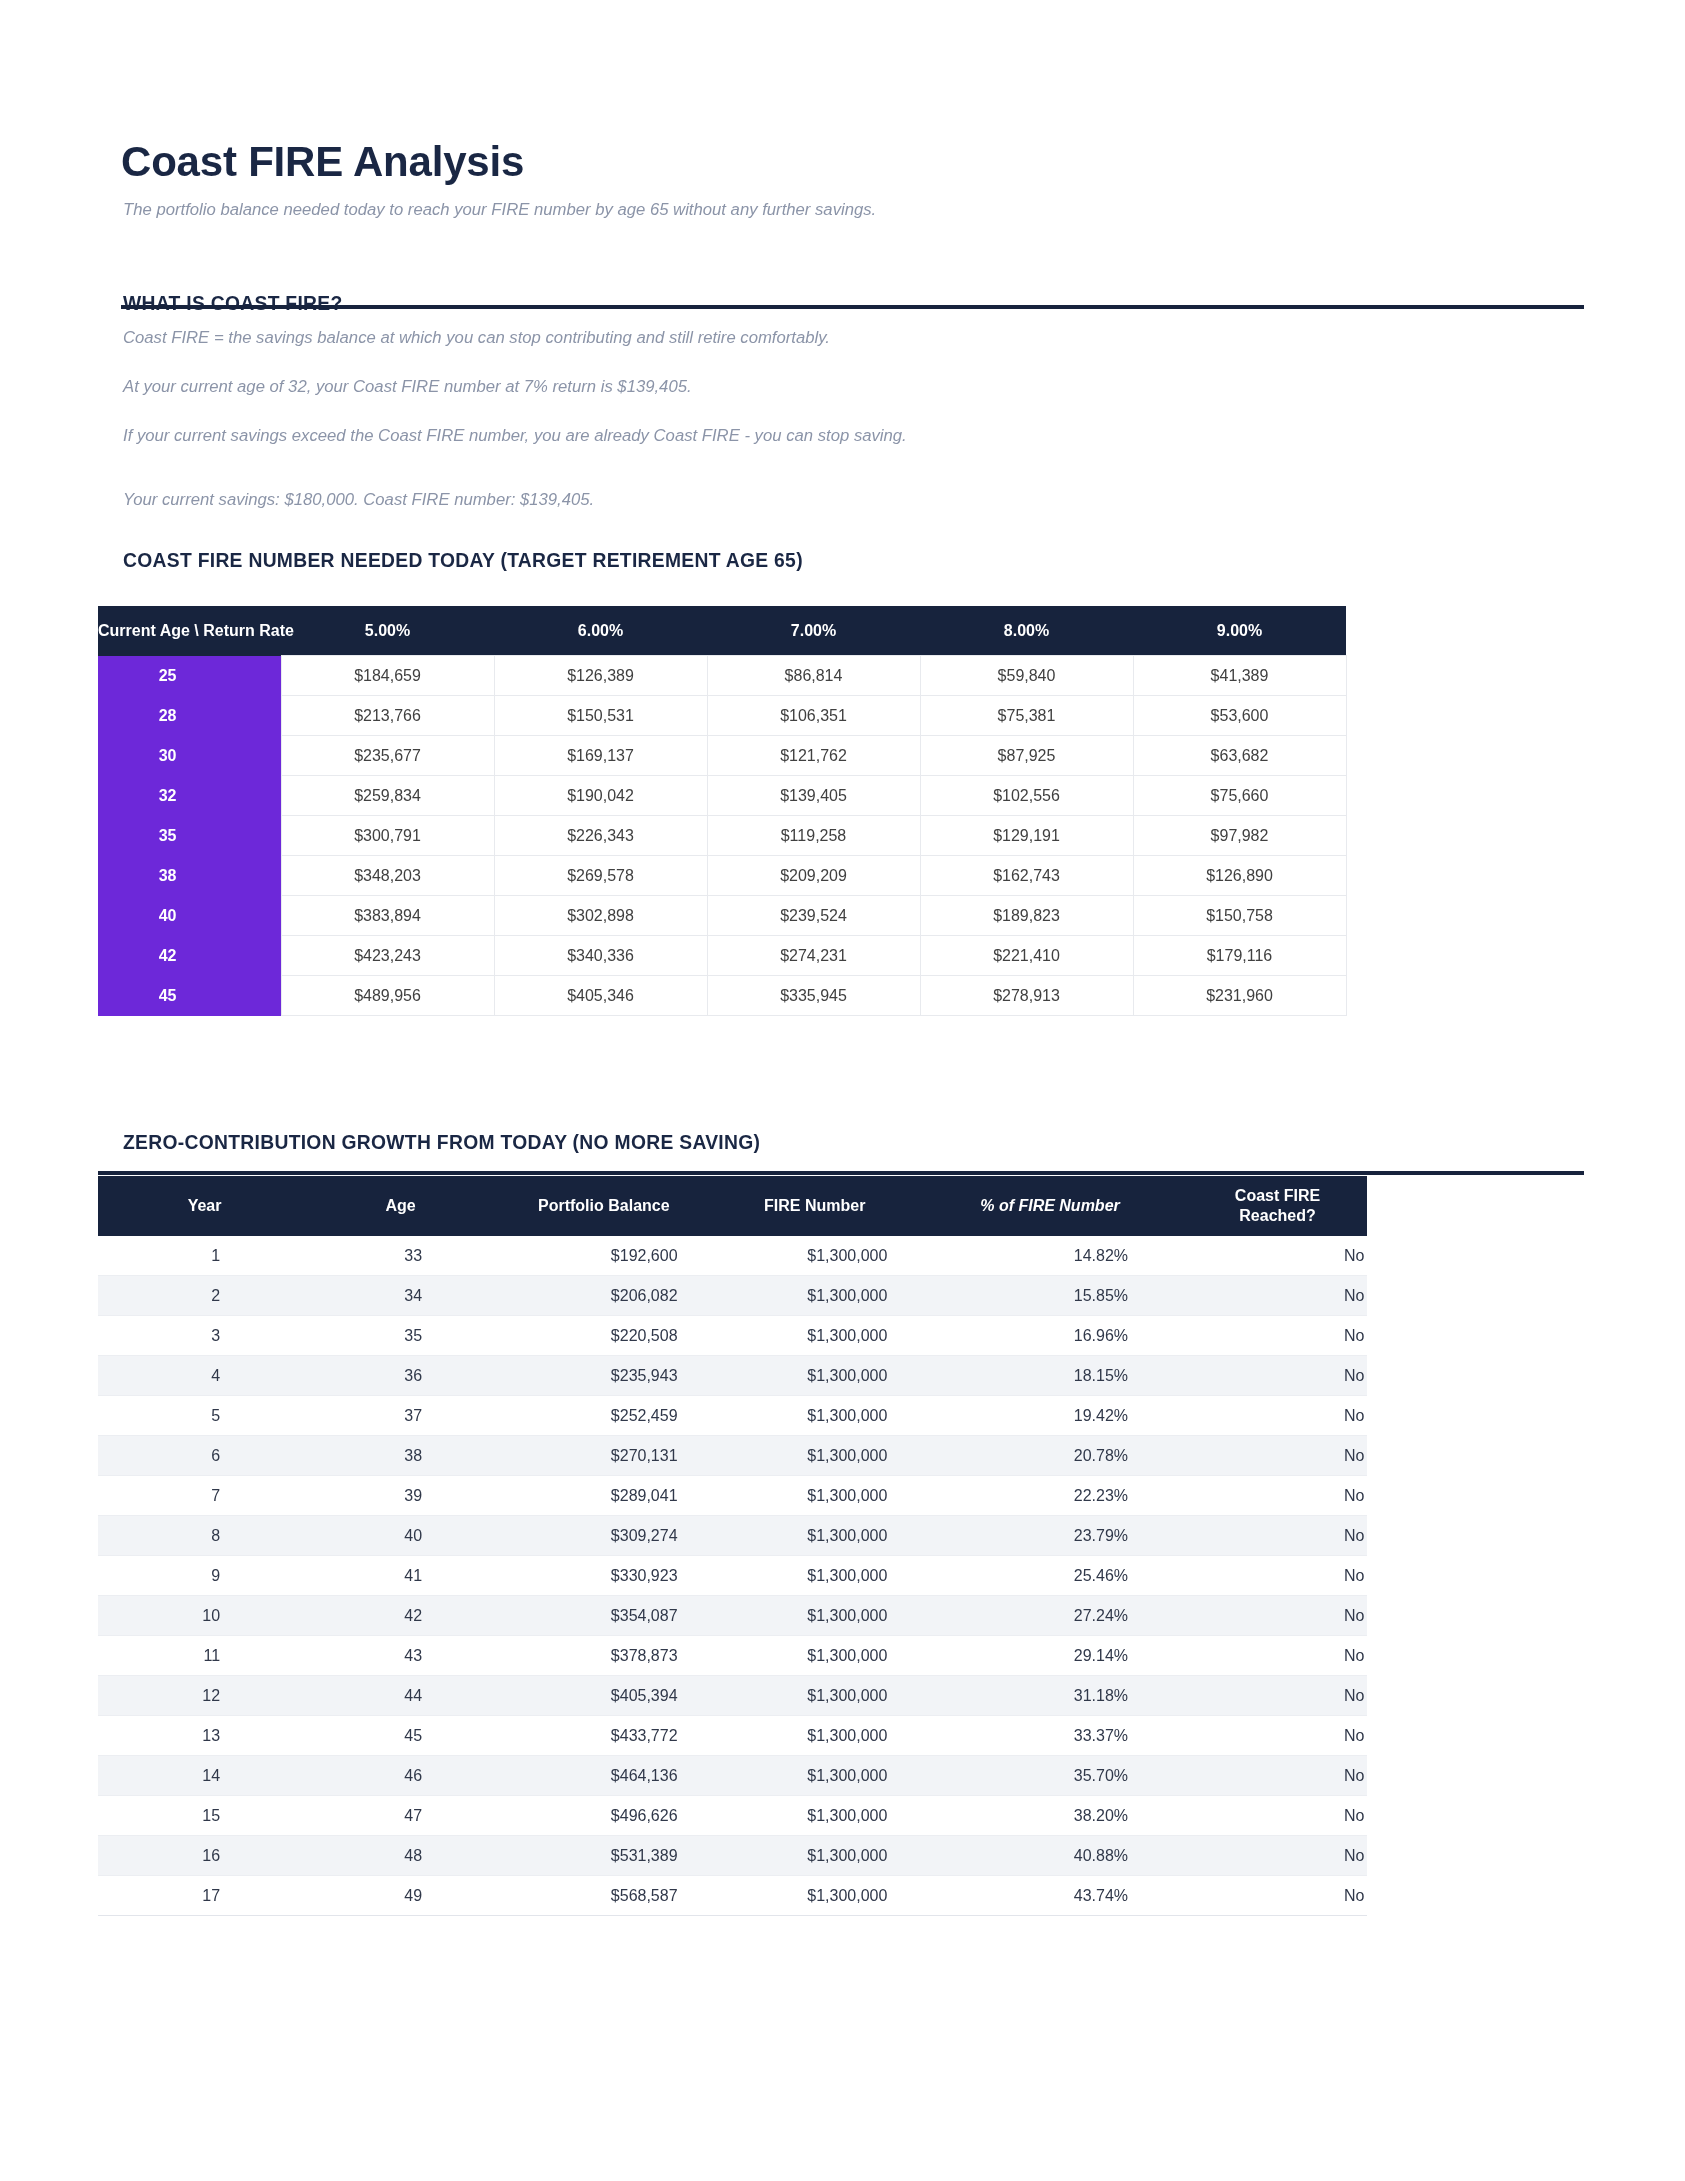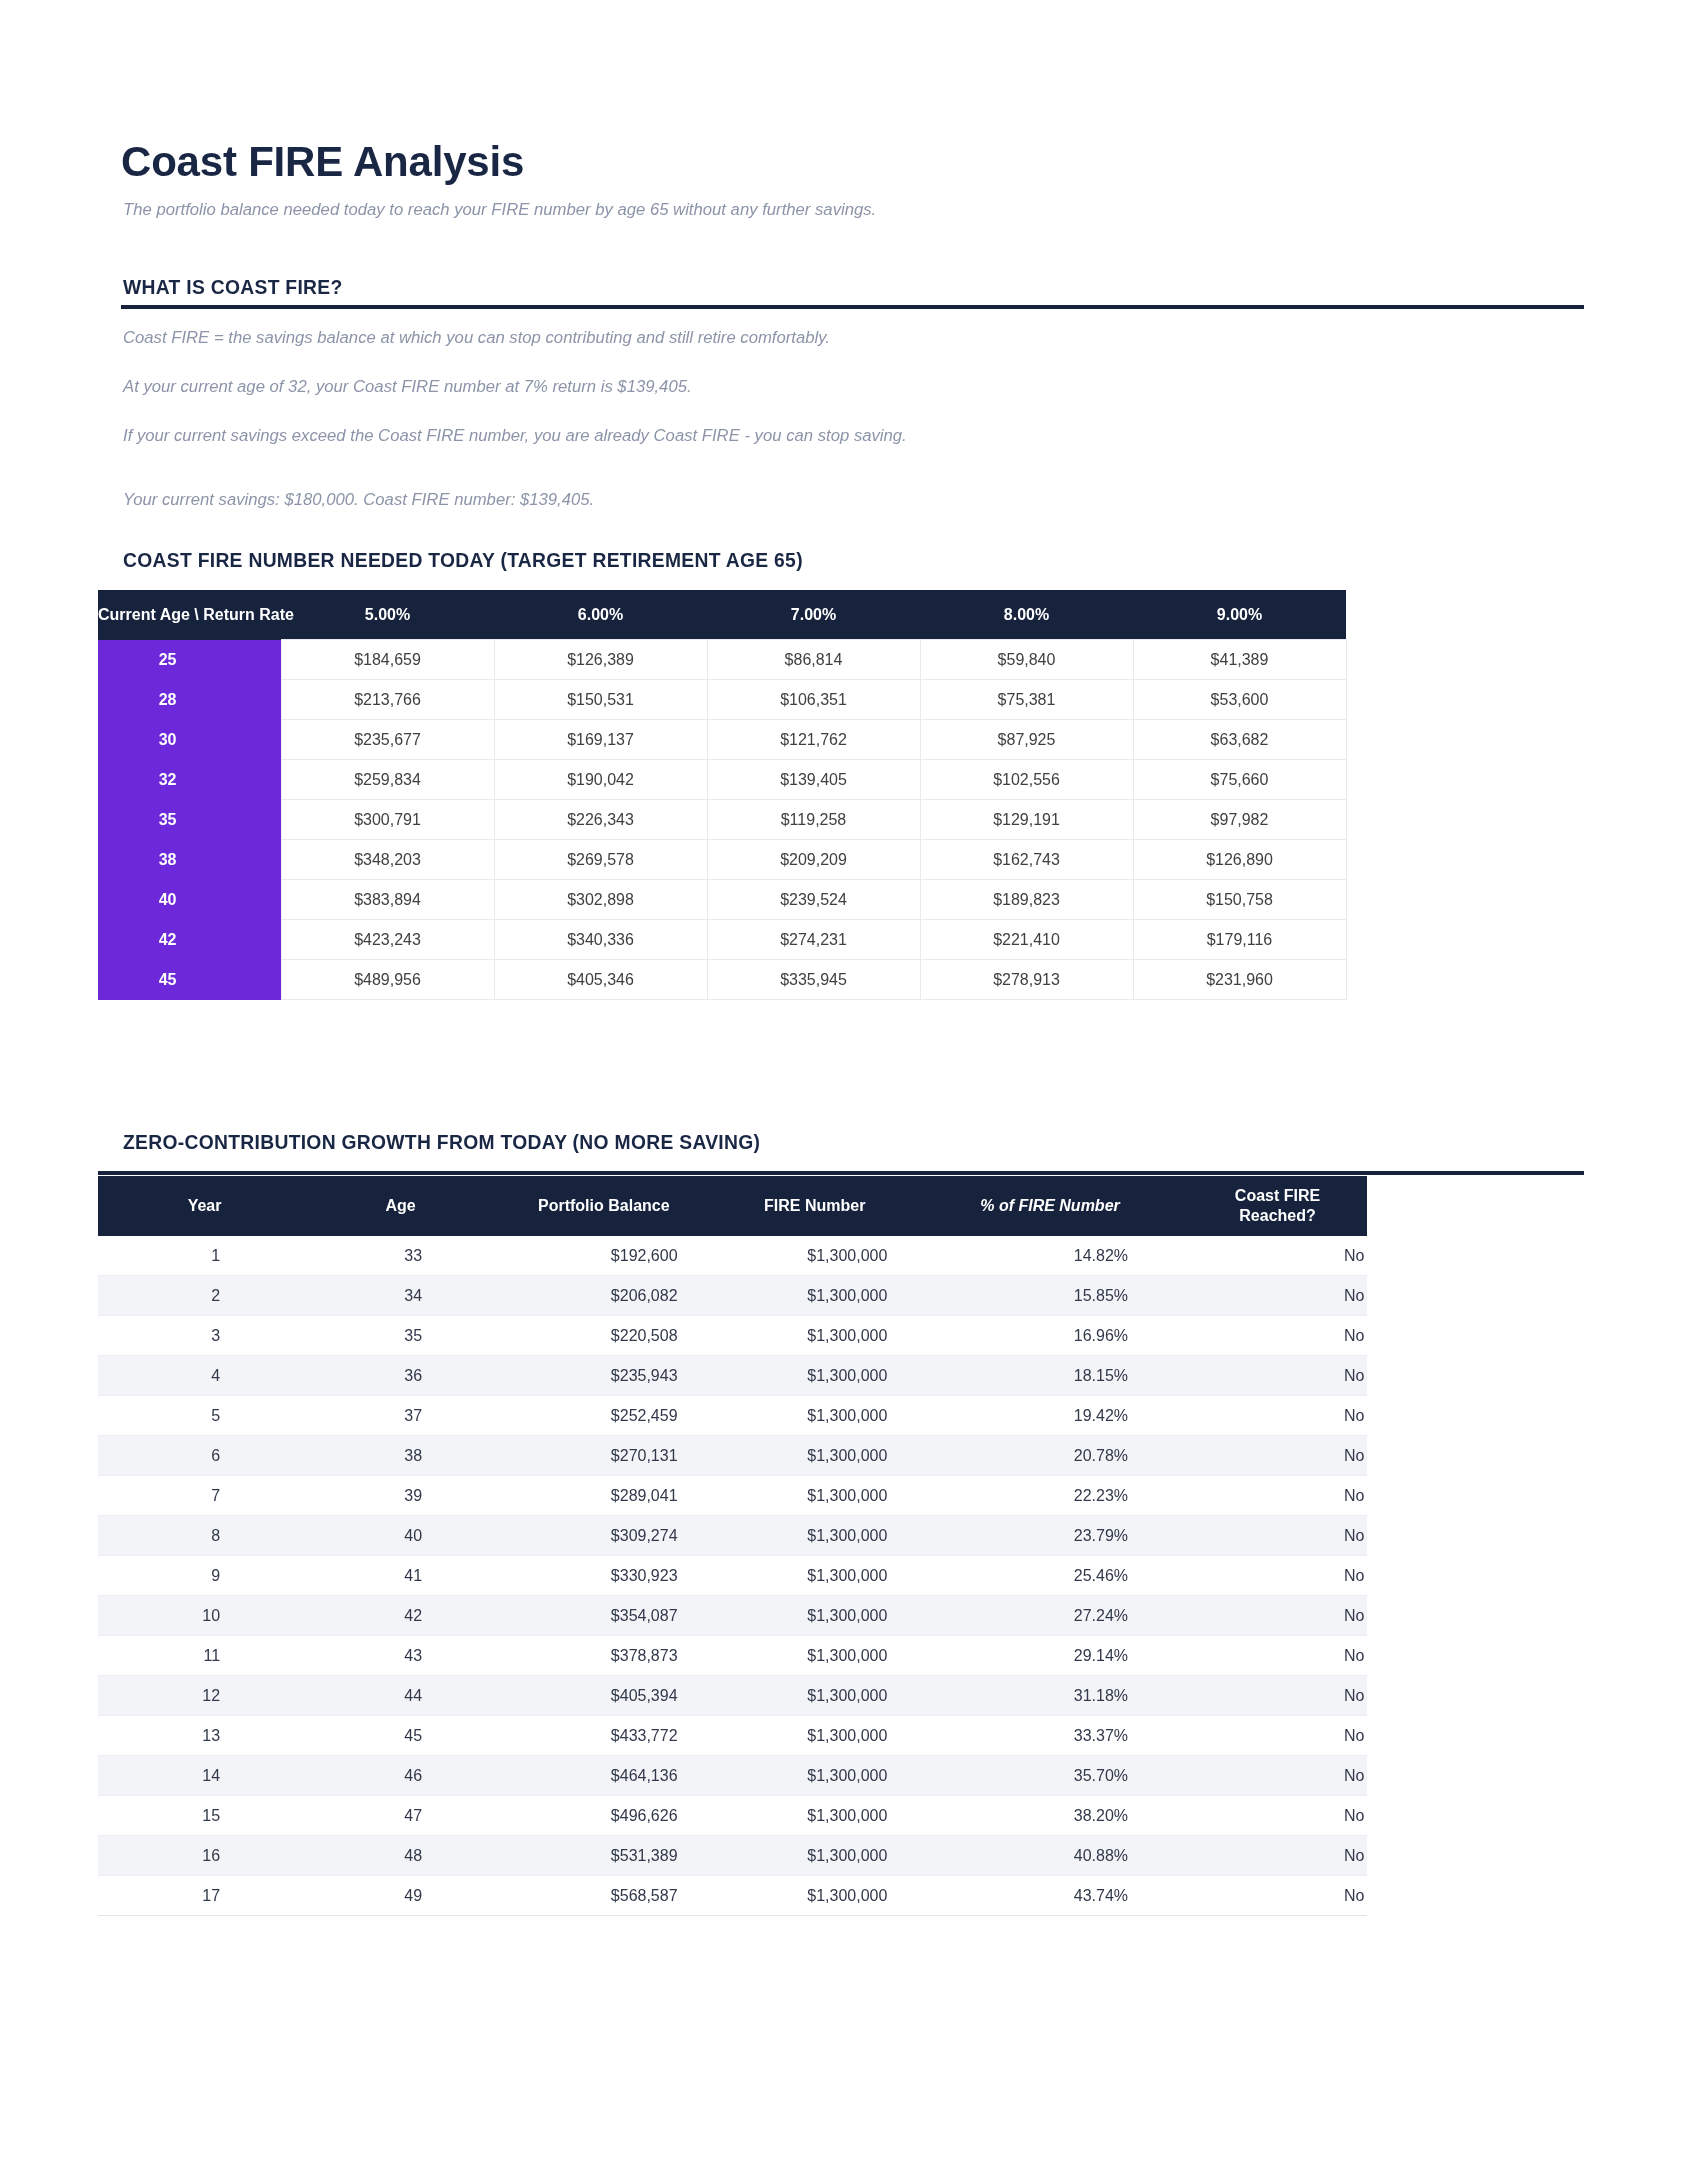--- a/index.html
+++ b/index.html
@@ -66,21 +66,21 @@
     font-size: 16.7px;
     font-style: italic;
     color: #8b94a8;
     white-space: nowrap;
   }
 
   
   #matrix-table {
     position: absolute;
     left: 98px;
-    top: 590px;
+    top: 606px;
     width: 1206px;
     border-collapse: collapse;
     table-layout: fixed;
   }
   #matrix-table th, #matrix-table td {
     font-size: 16px;
     padding: 0;
     margin: 0;
   }
   #matrix-table thead th {
@@ -174,21 +174,21 @@
   #growth-table td.c-reach  { padding-right: 2.6px; }
 </style>
 </head>
 <body>
 
 <div class="page">
 
   <h1 class="title">Coast FIRE Analysis</h1>
   <div class="subtitle">The portfolio balance needed today to reach your FIRE number by age 65 without any further savings.</div>
 
-  <div class="section-head" style="left:123px; top:277px;">WHAT IS COAST FIRE?</div>
+  <div class="section-head" style="left:123px; top:293px;">WHAT IS COAST FIRE?</div>
   <div class="rule" style="left:121px; top:305px; width:1463px;"></div>
 
   <div class="para" style="top:328px;">Coast FIRE = the savings balance at which you can stop contributing and still retire comfortably.</div>
   <div class="para" style="top:377px;">At your current age of 32, your Coast FIRE number at 7% return is $139,405.</div>
   <div class="para" style="top:426px;">If your current savings exceed the Coast FIRE number, you are already Coast FIRE - you can stop saving.</div>
   <div class="para" style="top:474px;margin-top:16px;">Your current savings: $180,000. Coast FIRE number: $139,405.</div>
 
   <div class="section-head" style="left:123px; top:550px;">COAST FIRE NUMBER NEEDED TODAY (TARGET RETIREMENT AGE 65)</div>
 
   <table id="matrix-table">

